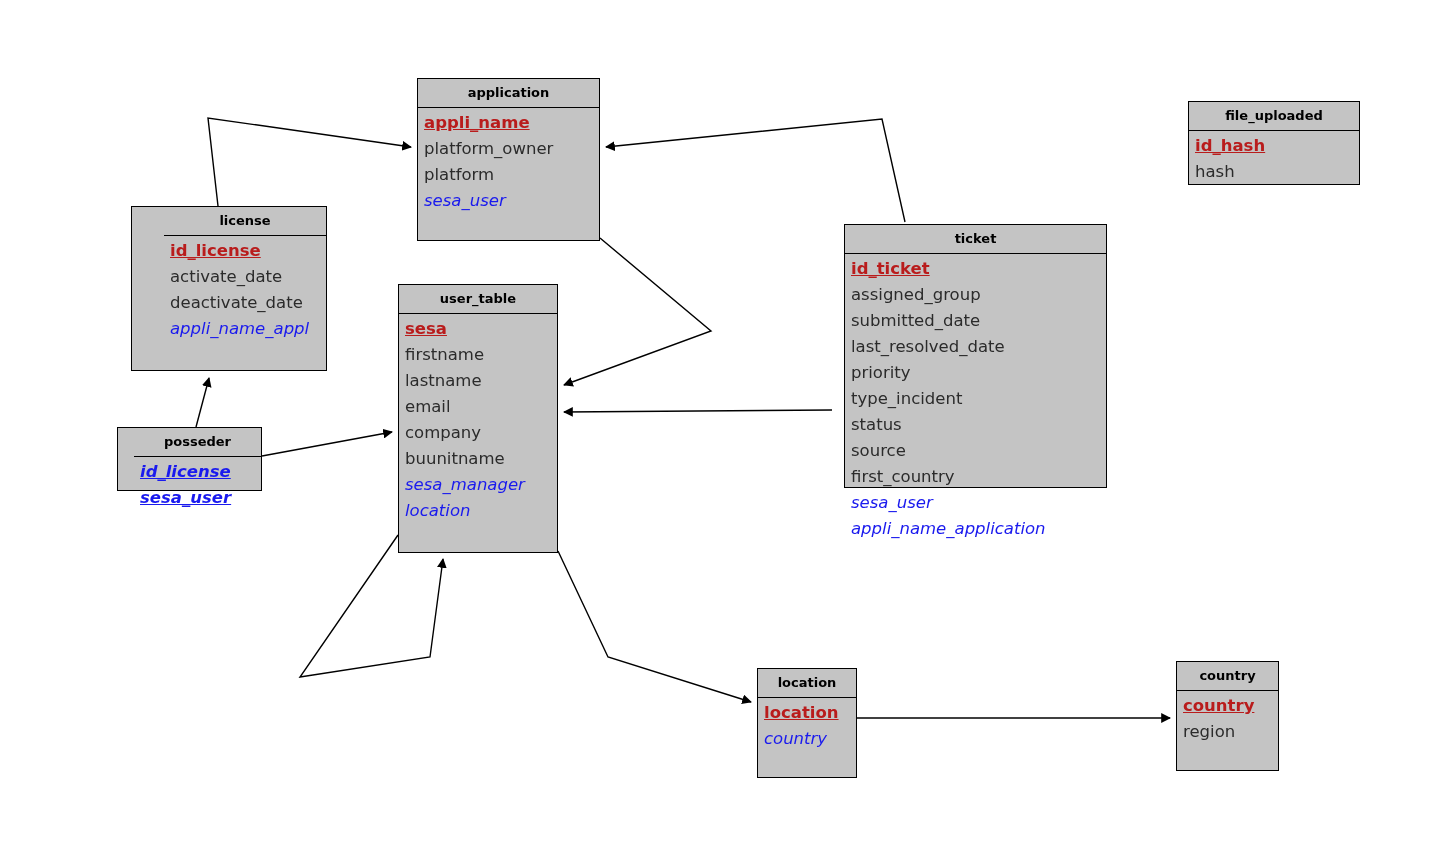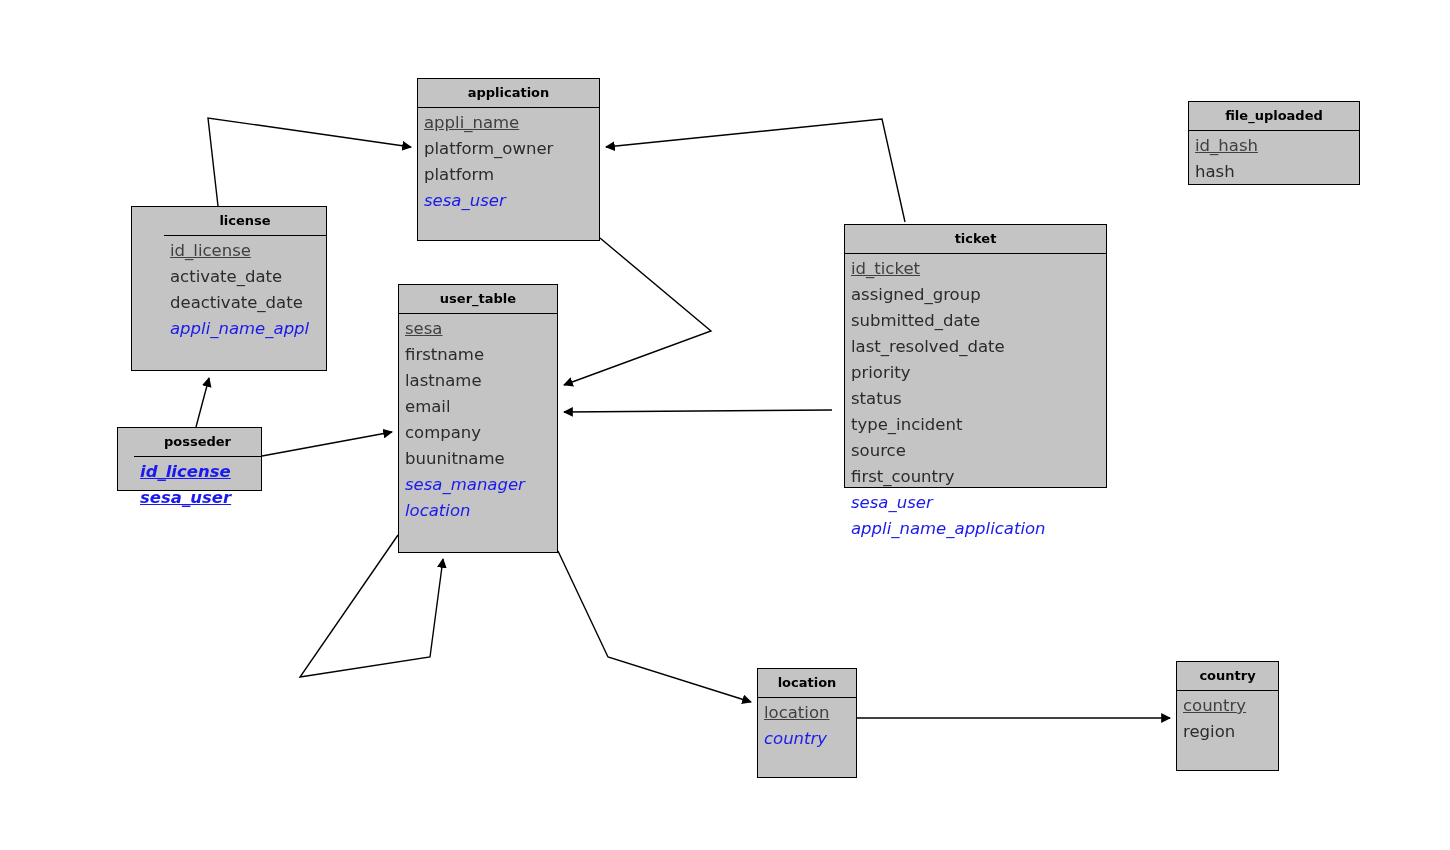--- a/index.html
+++ b/index.html
@@ -47,22 +47,22 @@
   .attr-list {
     padding: 2px 0 4px 6px;
   }
   .attr {
     font-size: 16.5px;
     line-height: 26px;
     color: #2b2b2b;
     white-space: nowrap;
   }
   .attr.pk {
-    font-weight: normal;
-    color: #404040;
+    font-weight: bold;
+    color: #b91c1c;
     text-decoration: underline;
   }
   .attr.fk {
     font-style: italic;
     color: #1a1aee;
   }
   .attr.pkfk {
     font-weight: bold;
     font-style: italic;
     color: #1a1aee;
@@ -120,22 +120,22 @@
         </div>
       </div>
       <div class="entity" style="left: 844px; top: 224px; width: 263px; height: 264px;">
         <div class="entity-title">ticket</div>
         <div class="attr-list">
           <div class="attr pk">id_ticket</div>
           <div class="attr ">assigned_group</div>
           <div class="attr ">submitted_date</div>
           <div class="attr ">last_resolved_date</div>
           <div class="attr ">priority</div>
+          <div class="attr ">type_incident</div>
           <div class="attr ">status</div>
-          <div class="attr ">type_incident</div>
           <div class="attr ">source</div>
           <div class="attr ">first_country</div>
           <div class="attr fk">sesa_user</div>
           <div class="attr fk">appli_name_application</div>
         </div>
       </div>
       <div class="entity" style="left: 398px; top: 284px; width: 160px; height: 269px;">
         <div class="entity-title">user_table</div>
         <div class="attr-list">
           <div class="attr pk">sesa</div>

